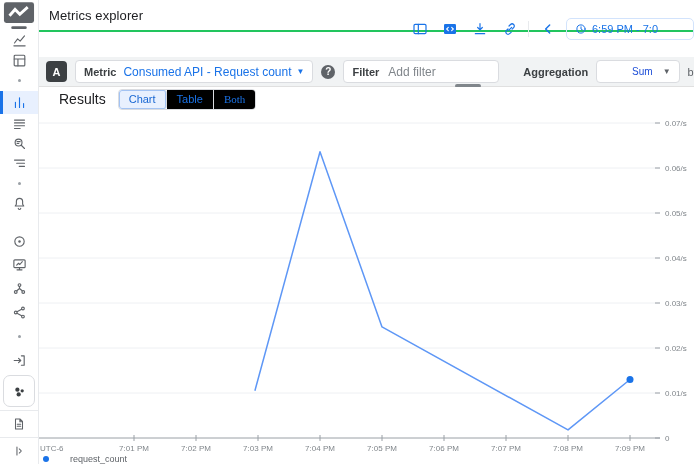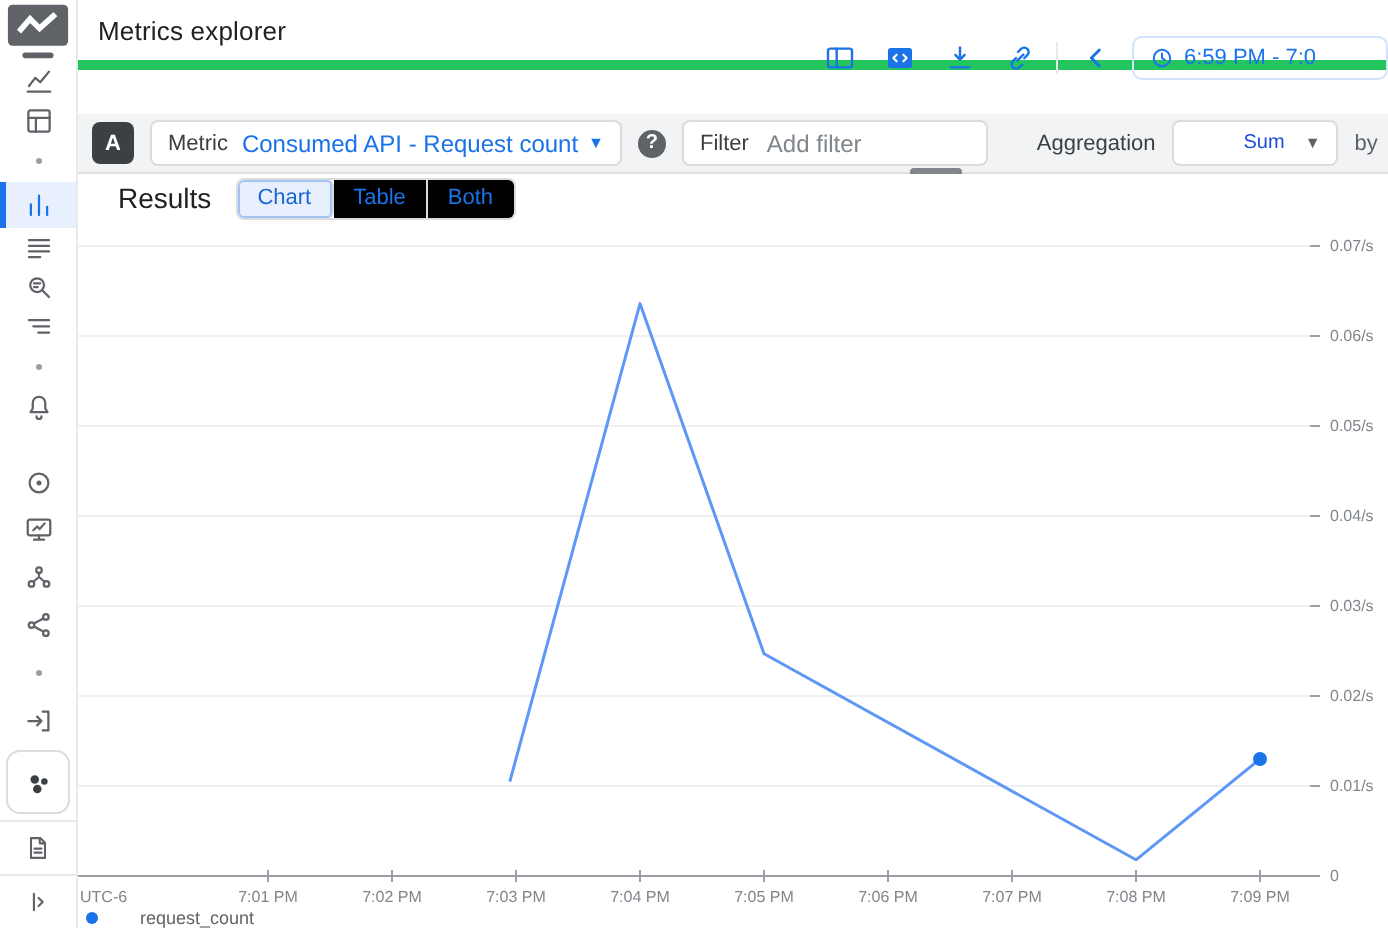--- a/index.html
+++ b/index.html
@@ -17,21 +17,21 @@
   .sb-dot{width:3px;height:3px;border-radius:50%;background:#9aa0a6;}
   .sb-spacer{height:16px;}
   .sb-bottom{margin-top:auto;}
   .sb-boxed{margin:3px 3px;height:30px;border:1px solid #dadce0;border-radius:7px;
             display:flex;align-items:center;justify-content:center;cursor:pointer;}
   .sb-boxed svg{width:17px;height:17px;}
   .sb-edge{border-top:1px solid #e8eaed;height:26px;display:flex;align-items:center;justify-content:center;cursor:pointer;}
   .sb-edge svg{width:14px;height:14px;}
   
   .header{position:absolute;left:38px;top:0;right:0;height:30px;background:#fff;
-          border-bottom:5px solid #22c55e;display:flex;align-items:center;}
+          border-bottom:2px solid #22c55e;display:flex;align-items:center;}
   .hdr-title{font-size:13px;color:#202124;padding-left:11px;letter-spacing:.1px;}
   .hdr-right{margin-left:auto;display:flex;align-items:center;gap:10px;padding-right:0;margin-top:27px;}
   .hdr-icon{width:17px;height:17px;cursor:pointer;display:flex;align-items:center;justify-content:center;}
   .hdr-icon svg{width:16px;height:16px;}
   .hdr-sep{width:1px;height:16px;background:#e8eaed;}
   .timebox{display:flex;align-items:center;gap:5px;border:1px solid #d2e3fc;border-radius:5px;
            height:20px;padding:0 8px;color:#1a73e8;font-size:11px;white-space:nowrap;min-width:110px;cursor:pointer;}
   .timebox svg{width:12px;height:12px;flex:none;}
   
   .queries{position:absolute;left:38px;top:30px;right:0;height:27px;background:#fff;
@@ -42,41 +42,41 @@
            text-align:center;font-weight:bold;}
   .ratio{display:flex;align-items:center;gap:5px;color:#9aa0a6;font-size:12px;cursor:pointer;}
   .ratio svg{width:13px;height:13px;}
   
   .builder{position:absolute;left:38px;top:57px;right:0;height:29px;background:#f1f3f4;
            border-bottom:1px solid #e0e0e0;display:flex;align-items:center;gap:8px;padding-left:8px;}
   .abadge{width:21px;height:21px;border-radius:4px;background:#3c4043;color:#fff;font-size:11px;font-weight:bold;
           display:flex;align-items:center;justify-content:center;cursor:pointer;flex:none;}
   .wbox{background:#fff;border:1px solid #dadce0;border-radius:4px;height:21px;display:flex;align-items:center;
         padding:0 8px;gap:7px;}
-  .lbl{font-size:11px;color:#3c4043;font-weight:normal;}
+  .lbl{font-size:11px;color:#3c4043;font-weight:bold;}
   .lbl2{font-size:11px;color:#5f6368;}
   .blue-dd{color:#1a73e8;font-size:12px;display:flex;align-items:center;gap:5px;cursor:pointer;white-space:nowrap;}
   .caret{font-size:8px;color:#5f6368;}
   .blue-dd .caret{color:#1a73e8;}
   .helpc{width:14px;height:14px;border-radius:50%;background:#5f6368;color:#fff;font-size:10px;font-weight:bold;
          display:flex;align-items:center;justify-content:center;cursor:pointer;flex:none;}
   .filterbox{width:150px;}
   .filter-input{border:none;outline:none;font-size:12px;color:#202124;width:100px;font-family:"Liberation Sans",sans-serif;background:transparent;}
   .filter-input::placeholder{color:#80868b;}
   .ddbox{cursor:pointer;gap:10px;}
   .ddval{font-size:10px;color:#1d4ed8;margin-left:27px;}
   .hthumb{position:absolute;left:417px;bottom:-2px;width:26px;height:4px;border-radius:2px;background:#80868b;cursor:pointer;}
   
   .results{position:absolute;left:38px;top:87px;right:0;height:24px;background:#fff;display:flex;
            align-items:center;gap:12px;padding-left:21px;}
   .r-title{font-size:14px;color:#202124;}
   .tabs{display:flex;border:1px solid #dadce0;border-radius:4px;overflow:hidden;height:19px;}
   .tab{font-size:11px;color:#1a73e8;padding:0 10px;display:flex;align-items:center;cursor:pointer;background:#000000;
        border-right:1px solid #dadce0;}
-  .tab:last-child{border-right:none;}
+  .tab:last-child{border-right:none;font-family:Liberation Serif, serif;}
   .tab.sel{background:#e8f0fe;color:#1967d2;box-shadow:inset 0 0 0 1px #a3c3f3;border-radius:3px;}
   
   .chart-wrap{position:absolute;left:38px;top:110px;width:656px;height:354px;background:#fff;}
   .legend{position:absolute;left:5px;top:344px;display:flex;align-items:center;gap:5px;cursor:pointer;}
   .legend-dot{width:6px;height:6px;border-radius:50%;}
   .legend-txt{font-size:9px;color:#5f6368;margin-left:16px;}
 </style>
 </head>
 <body>
 <div class="app">

